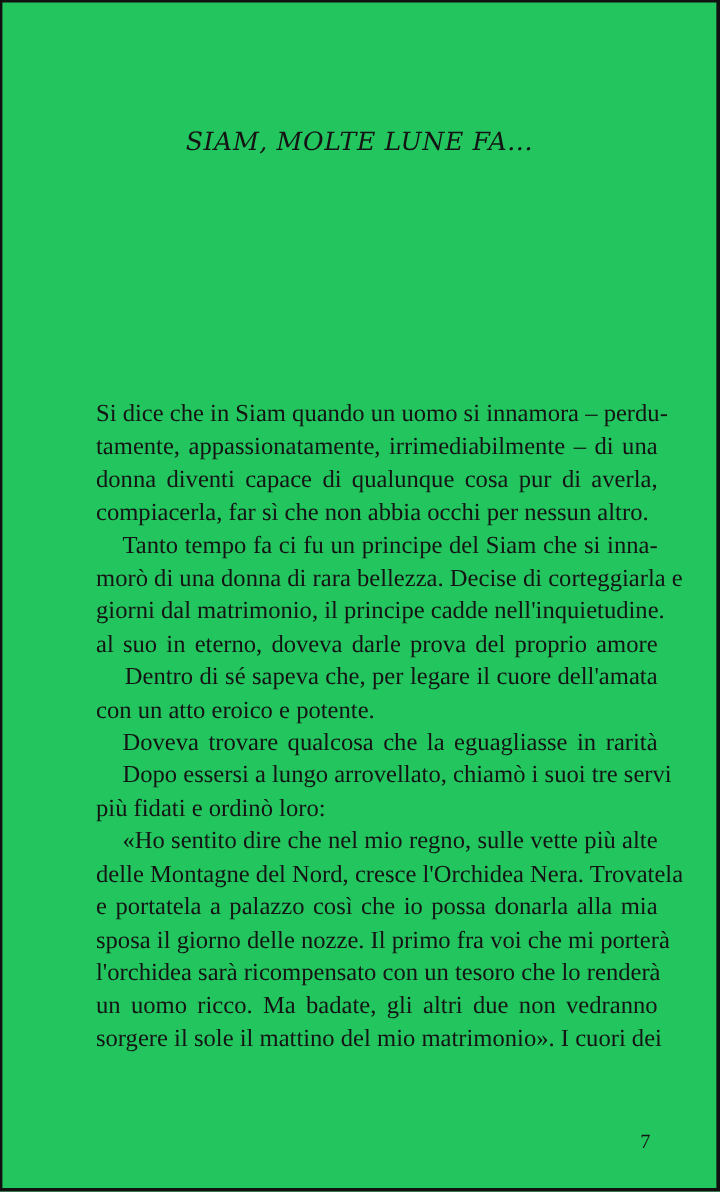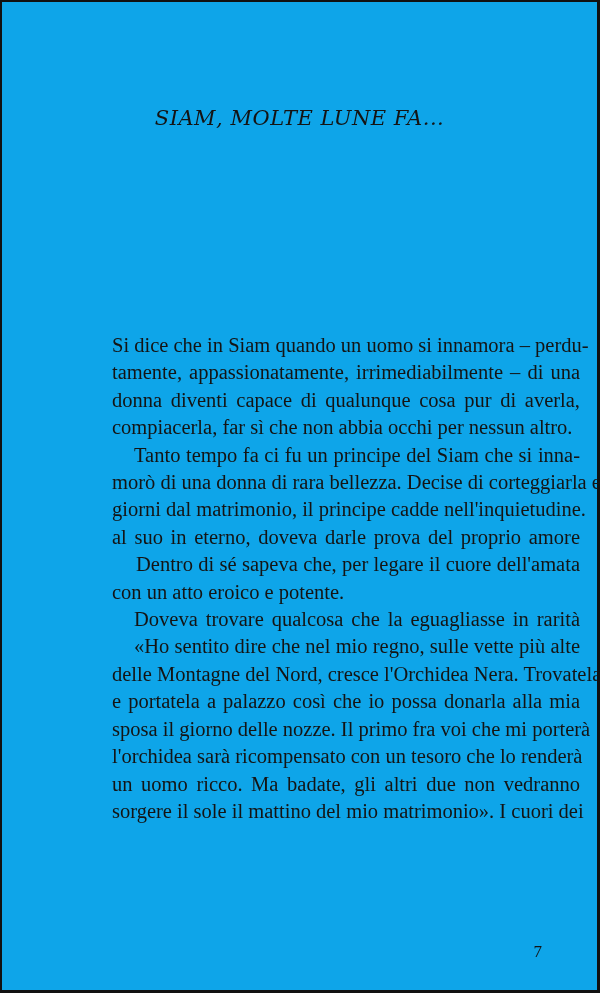--- a/index.html
+++ b/index.html
@@ -13,21 +13,21 @@
       overflow: hidden;
       position: relative;
     }
     .page {
       position: absolute;
       left: 0;
       top: 0;
       width: 600px;
       height: 993px;
       box-sizing: border-box;
-      background: #0ea5e9;
+      background: #22c55e;
       border-top: 2px solid #111;
       border-left: 2px solid #111;
       border-right: 3px solid #111;
       border-bottom: 3px solid #111;
     }
     .chapter-title {
       position: absolute;
       left: 0;
       right: 0;
       top: 104px;
@@ -42,21 +42,20 @@
     }
     .body-text {
       position: absolute;
       left: 78px;
       width: 468px;
       top: 330px;
       font-family: "Liberation Serif", serif;
       font-size: 20.5px;
       line-height: 27.4px;
       color: #141414;
-      margin-left: 32px;
     }
     .para {
       margin: 0;
       text-align: justify;
       text-align-last: left;
       hyphens: manual;
     }
     .para .line {
       display: block;
       text-align: justify;
@@ -99,20 +98,24 @@
     <p class="para">
       <span class="line">al suo in eterno, doveva darle prova del proprio amore</span>
       <span class="line" style="padding-left:24px">Dentro di sé sapeva che, per legare il cuore dell'amata</span>
       <span class="line last">con un atto eroico e potente.</span>
     </p>
 
     <p class="para">
       <span class="line" style="padding-left:22px">Doveva trovare qualcosa che la eguagliasse in rarità</span>
     </p>
 
+    <p class="para">
+      <span class="line" style="padding-left:22px">Dopo essersi a lungo arrovellato, chiamò i suoi tre servi</span>
+      <span class="line last">più fidati e ordinò loro:</span>
+    </p>
 
     <p class="para">
       <span class="line" style="padding-left:22px">«Ho sentito dire che nel mio regno, sulle vette più alte</span>
       <span class="line">delle Montagne del Nord, cresce l'Orchidea Nera. Trovatela</span>
       <span class="line">e portatela a palazzo così che io possa donarla alla mia</span>
       <span class="line">sposa il giorno delle nozze. Il primo fra voi che mi porterà</span>
       <span class="line">l'orchidea sarà ricompensato con un tesoro che lo renderà</span>
       <span class="line">un uomo ricco. Ma badate, gli altri due non vedranno</span>
       <span class="line">sorgere il sole il mattino del mio matrimonio». I cuori dei</span>
     </p>

